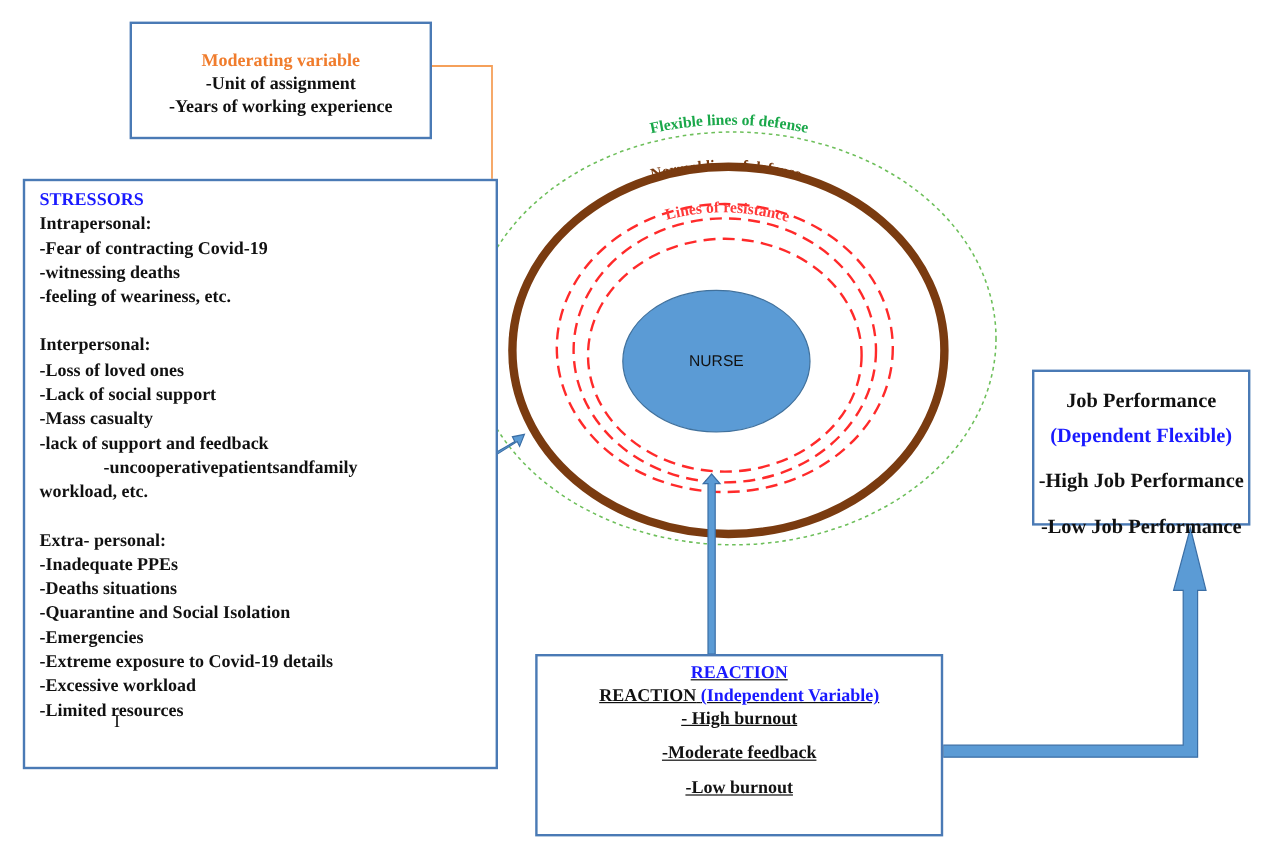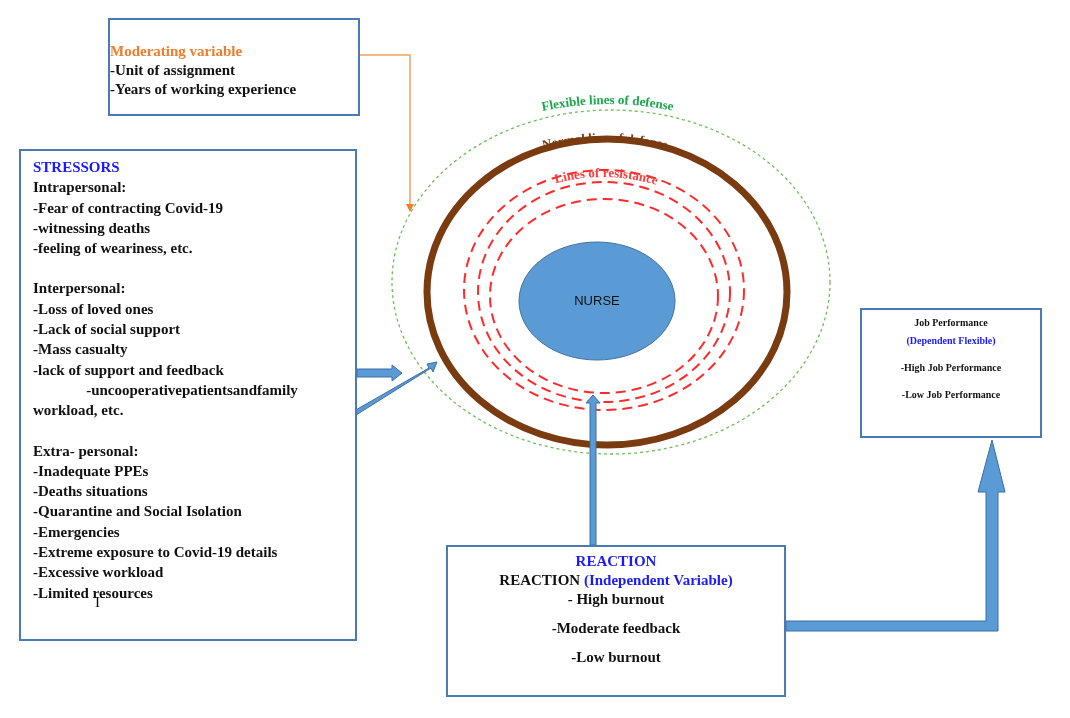--- a/index.html
+++ b/index.html
@@ -2,30 +2,30 @@
 <html><head>
 <meta charset="utf-8">
 <style>
   html, body { margin: 0; padding: 0; background: #ffffff; }
   body { width: 1070px; height: 718px; position: relative; overflow: hidden;
          font-family: "Liberation Serif", serif; color: #111; }
   .box { position: absolute; background: #fff; border: 2px solid #4a7ab5; box-sizing: border-box; }
   .line { display: block; font-size: 15px; line-height: 20.3px; font-weight: bold; white-space: nowrap; }
   .blue { color: #1a1aff; }
   .orange { color: #f07c2c; }
-  #moderating { left: 108px; top: 18px; width: 252px; height: 98px; text-align: left; padding-top: 22px; }
+  #moderating { left: 108px; top: 18px; width: 252px; height: 98px; text-align: center; padding-top: 22px; }
   #moderating .line { line-height: 19px; font-size: 15px; }
-  #stressors { left: 19px; top: 149px; width: 338px; height: 492px; padding: 6px 0 0 12px; }
+  #stressors { left: 19px; top: 149px; width: 396px; height: 492px; padding: 6px 0 0 12px; }
   #stressors .gap { height: 20px; }
   #stressors .just { display: flex; justify-content: center; width: 318px; }
-  #reaction { left: 446px; top: 545px; width: 340px; height: 152px; text-align: center; padding-top: 5px; }
+  #reaction { left: 446px; top: 545px; width: 340px; height: 152px; text-align: center; padding-top: 5px; text-decoration: underline; }
   #reaction .line { line-height: 19px; }
   #reaction .sp { height: 10px; }
   #jobperf { left: 860px; top: 308px; width: 182px; height: 130px; text-align: center; padding-top: 4px; }
-  #jobperf .line { font-size: 10px; line-height: 18px; }
+  #jobperf .line { font-size: 17px; line-height: 18px; margin-top: 11px; }
   #jobperf .sp { height: 9px; }
   svg#diagram { position: absolute; left: 0; top: 0; }
   .nurse-label { font-family: "Liberation Sans", sans-serif; font-size: 13px; }
   .arc-text { font-family: "Liberation Serif", serif; font-weight: bold; }
   .cursor-mark { position: absolute; left: 95px; top: 594px; font-size: 15px; font-family: "Liberation Serif", serif; }
 </style>
 </head>
 <body>
 
 <svg id="diagram" width="1070" height="718">

